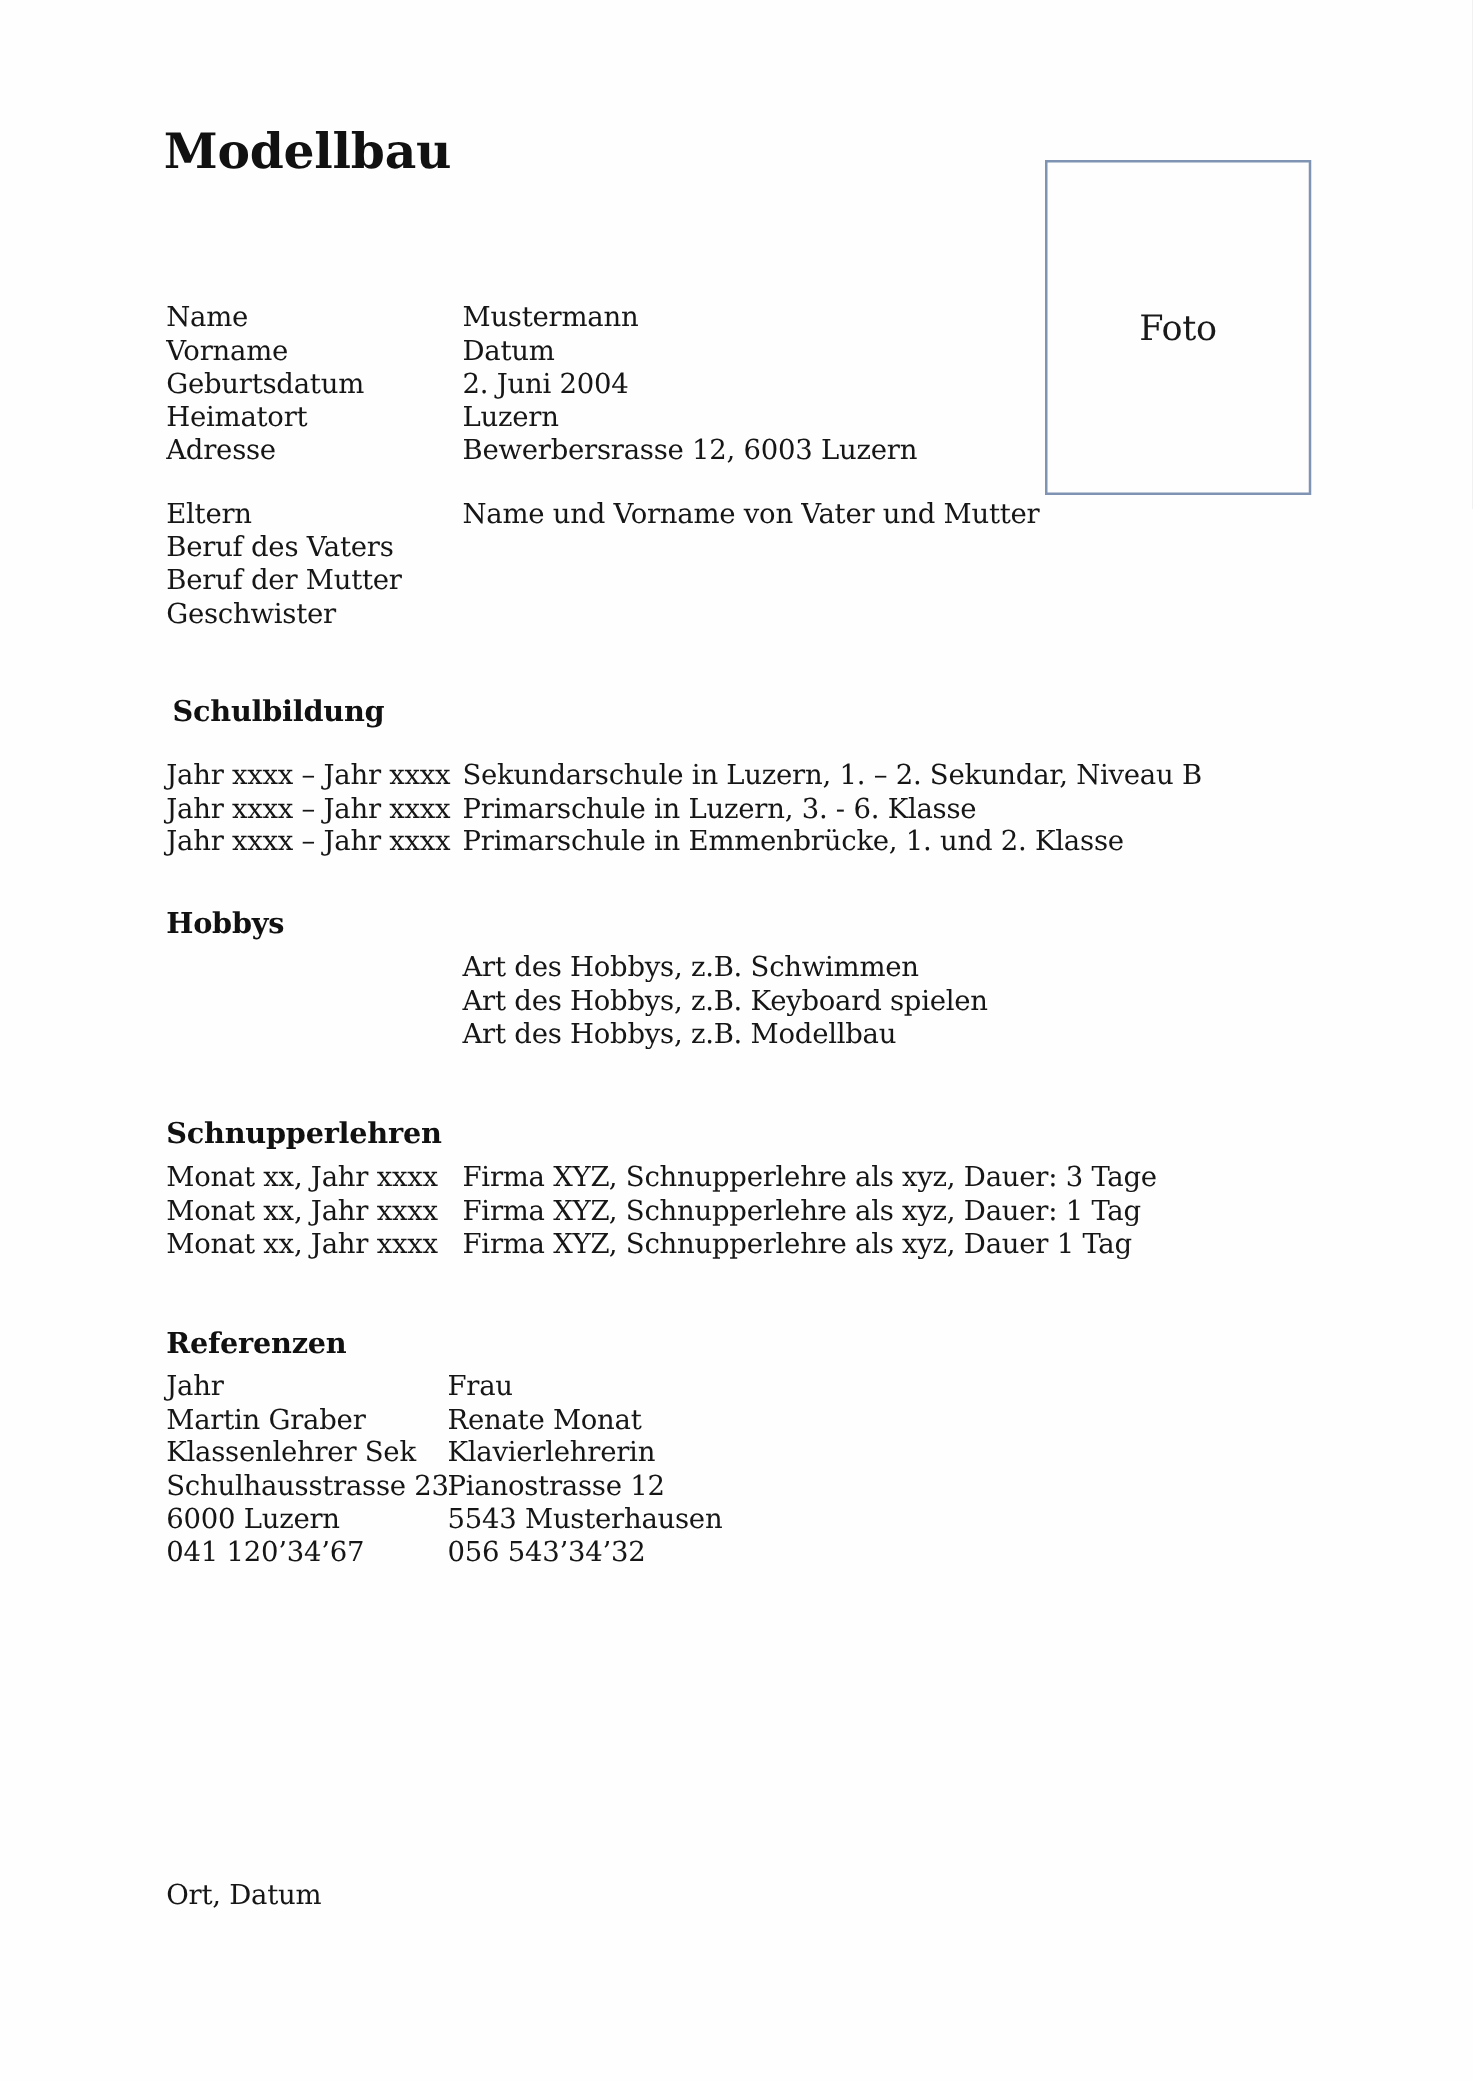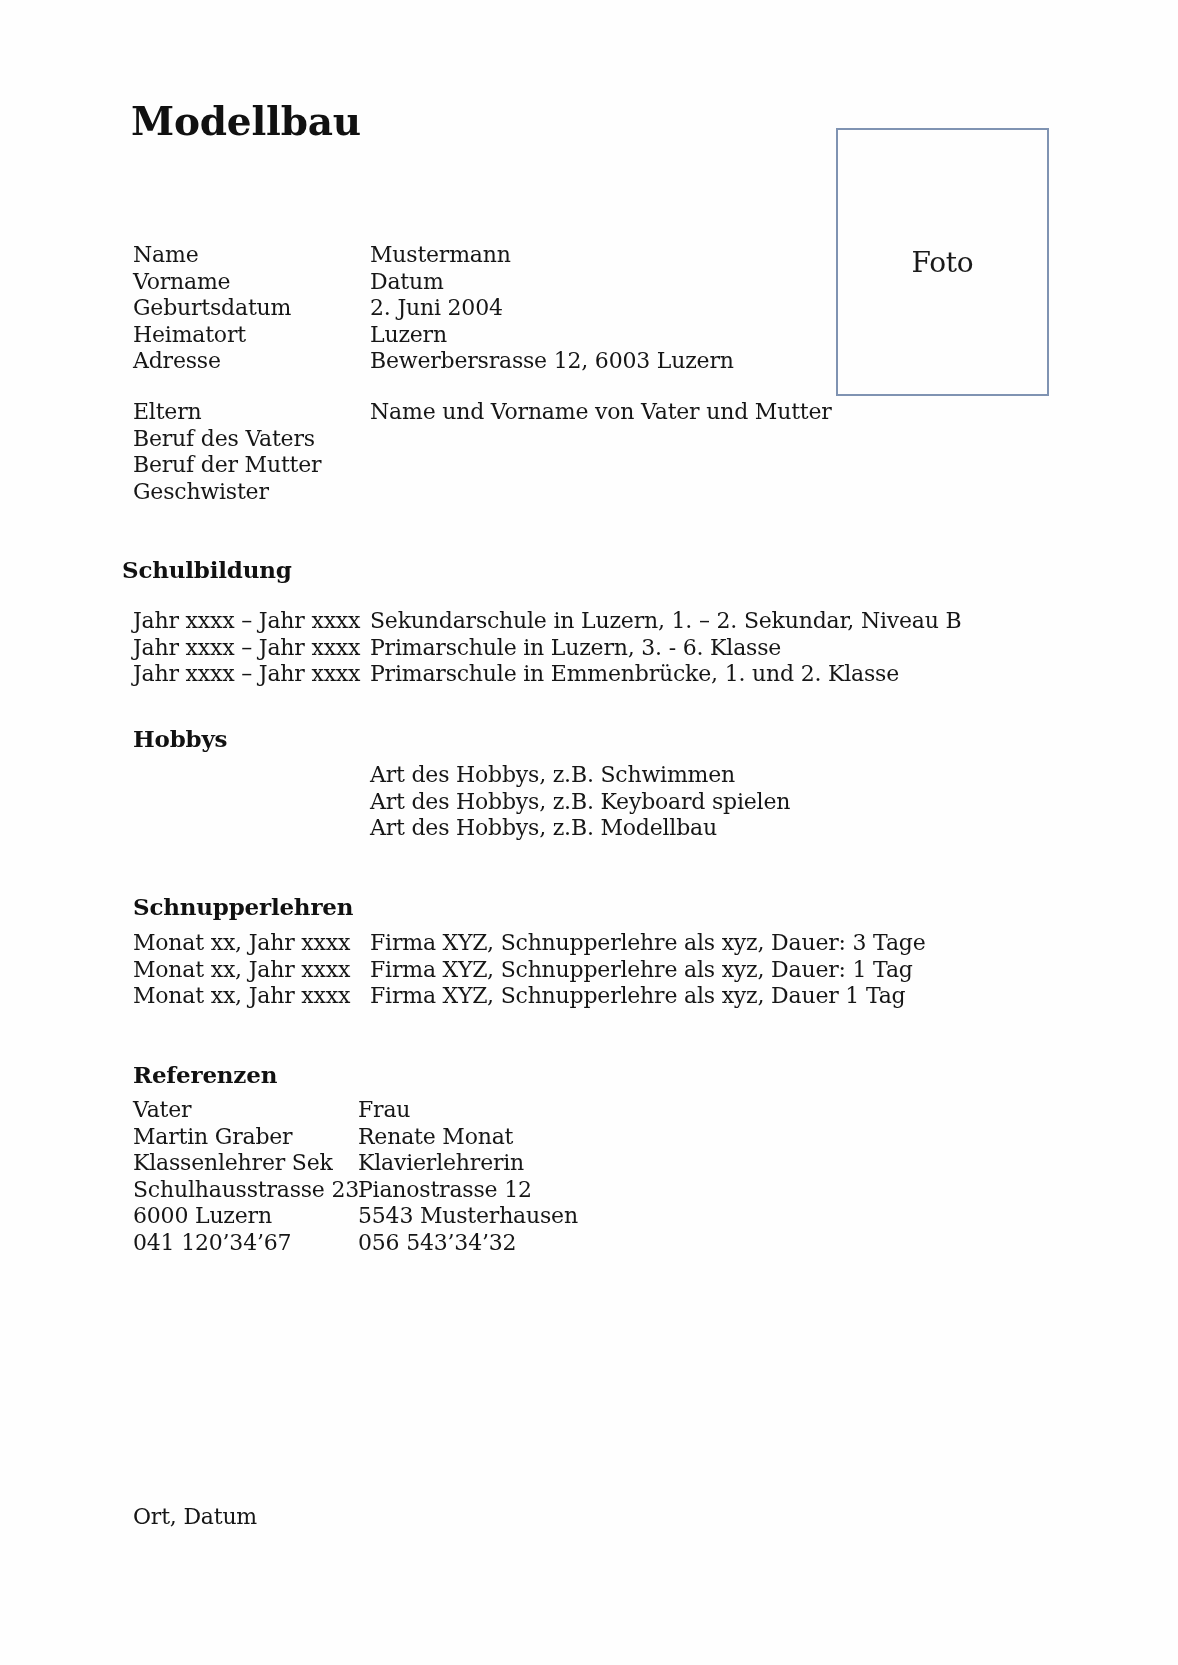--- a/index.html
+++ b/index.html
@@ -125,21 +125,21 @@
     <div class="row">
       <span class="cell">Beruf der Mutter</span>
       <span class="cell"></span>
     </div>
     <div class="row">
       <span class="cell">Geschwister</span>
       <span class="cell"></span>
     </div>
   </div>
 
-  <h2 class="section-heading" style="position:absolute; left:122px; top:556px;">Schulbildung</h2>
+  <h2 class="section-heading" style="position:absolute; left:138px; top:556px;">Schulbildung</h2>
   <div class="section" style="top:608px;">
     <div class="row">
       <span class="cell">Jahr xxxx – Jahr xxxx</span>
       <span class="cell">Sekundarschule in Luzern, 1. – 2. Sekundar, Niveau B</span>
     </div>
     <div class="row">
       <span class="cell">Jahr xxxx – Jahr xxxx</span>
       <span class="cell">Primarschule in Luzern, 3. - 6. Klasse</span>
     </div>
     <div class="row">
@@ -176,21 +176,21 @@
     </div>
     <div class="row">
       <span class="cell">Monat xx, Jahr xxxx</span>
       <span class="cell">Firma XYZ, Schnupperlehre als xyz,  Dauer 1 Tag</span>
     </div>
   </div>
 
   <h2 class="section-heading" style="position:absolute; left:133px; top:1061px;">Referenzen</h2>
   <div class="section" style="top:1097px;">
     <div class="row ref-row">
-      <span class="cell">Vater</span>
+      <span class="cell">Jahr</span>
       <span class="cell">Frau</span>
     </div>
     <div class="row ref-row">
       <span class="cell">Martin Graber</span>
       <span class="cell">Renate Monat</span>
     </div>
     <div class="row ref-row">
       <span class="cell">Klassenlehrer Sek</span>
       <span class="cell">Klavierlehrerin</span>
     </div>

